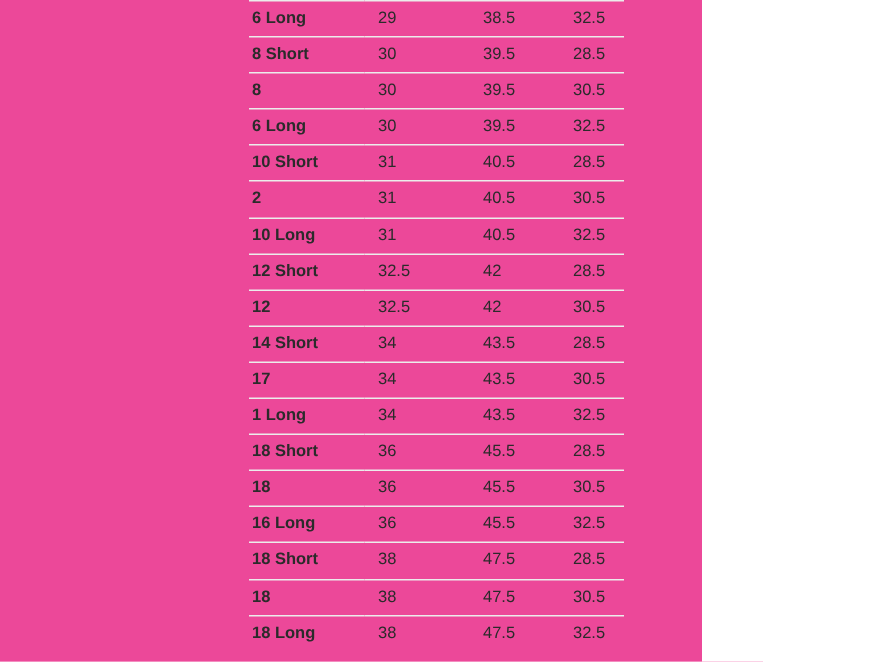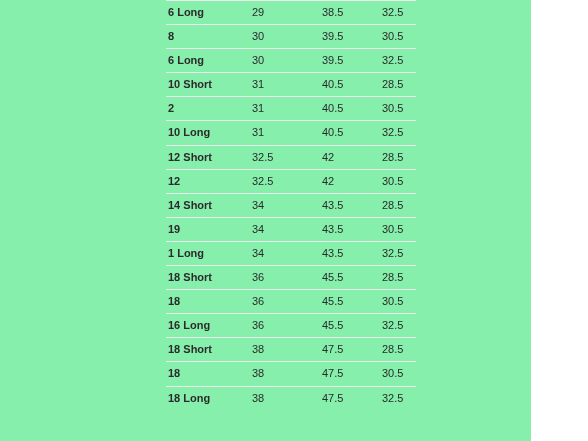--- a/index.html
+++ b/index.html
@@ -11,23 +11,23 @@
   body {
     width: 588px;
     height: 441px;
     overflow: hidden;
     font-family: "Liberation Sans", sans-serif;
     -webkit-font-smoothing: antialiased;
   }
 
   #page-root {
     position: relative;
-    width: 531px;
+    width: 468px;
     height: 441px;
-    background: #86efac;
+    background: #ec4899;
   }
 
   
   .table-viewport {
     position: absolute;
     left: 166px;
     top: 0;
     width: 250px;
     height: 441px;
     overflow: hidden;
@@ -91,20 +91,26 @@
   <div class="table-viewport">
     <table class="size-table">
       <tbody>
           <tr>
             <td class="c1">6 Long</td>
             <td class="c2">29</td>
             <td class="c3">38.5</td>
             <td class="c4">32.5</td>
           </tr>
           <tr>
+            <td class="c1">8 Short</td>
+            <td class="c2">30</td>
+            <td class="c3">39.5</td>
+            <td class="c4">28.5</td>
+          </tr>
+          <tr>
             <td class="c1">8</td>
             <td class="c2">30</td>
             <td class="c3">39.5</td>
             <td class="c4">30.5</td>
           </tr>
           <tr>
             <td class="c1">6 Long</td>
             <td class="c2">30</td>
             <td class="c3">39.5</td>
             <td class="c4">32.5</td>
@@ -139,21 +145,21 @@
             <td class="c3">42</td>
             <td class="c4">30.5</td>
           </tr>
           <tr>
             <td class="c1">14 Short</td>
             <td class="c2">34</td>
             <td class="c3">43.5</td>
             <td class="c4">28.5</td>
           </tr>
           <tr>
-            <td class="c1">19</td>
+            <td class="c1">17</td>
             <td class="c2">34</td>
             <td class="c3">43.5</td>
             <td class="c4">30.5</td>
           </tr>
           <tr>
             <td class="c1">1 Long</td>
             <td class="c2">34</td>
             <td class="c3">43.5</td>
             <td class="c4">32.5</td>
           </tr>

